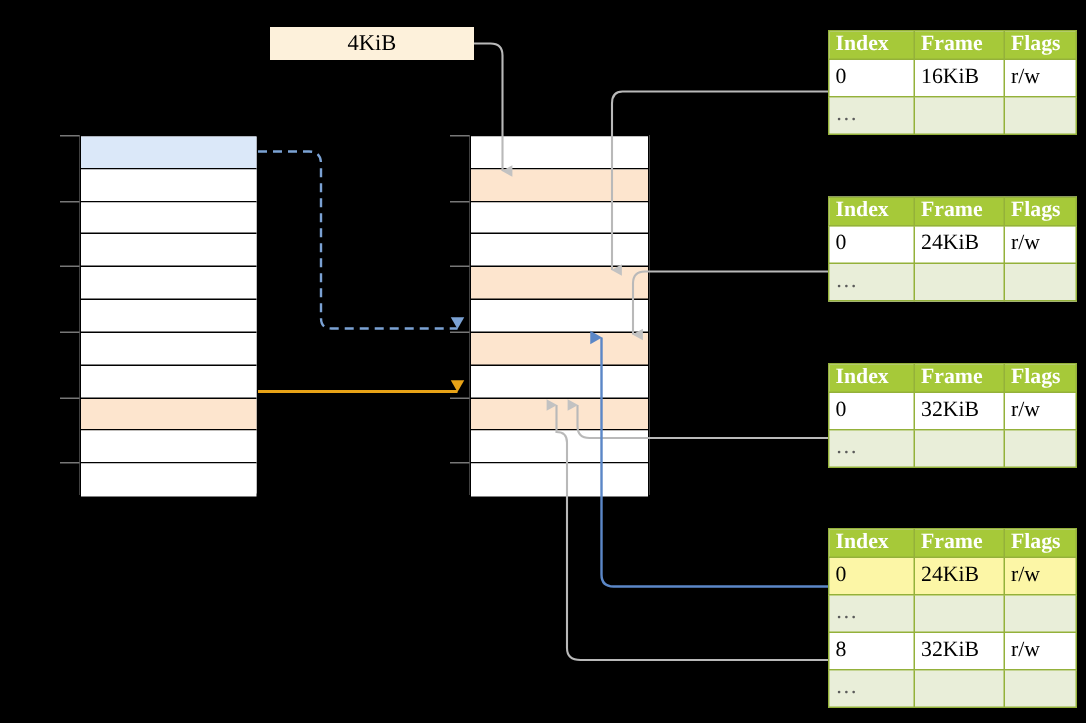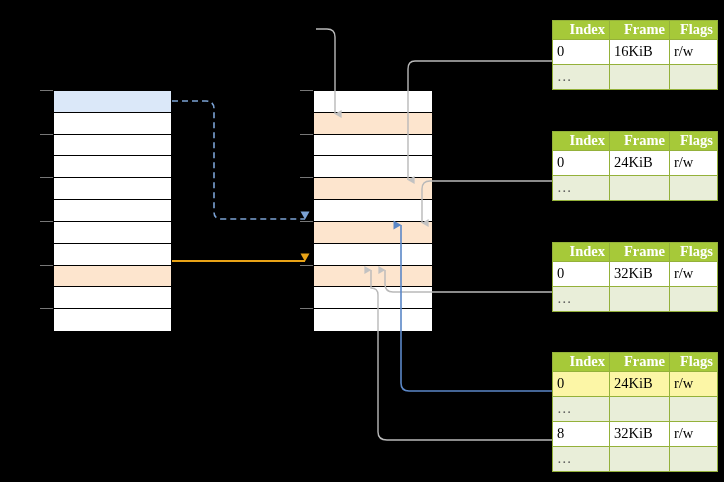--- a/index.html
+++ b/index.html
@@ -54,21 +54,20 @@
     padding: 1px 4px 2px 4px;
     text-align: left;
     white-space: nowrap;
     line-height: 1.05;
   }
   .ptable th {
     background: #a6c939;
     color: #ffffff;
     font-weight: bold;
     height: 16px;
-    text-align: right;
   }
   .ptable td { height: 25px; background: #ffffff; }
   .ptable tr.dots td { background: #e9eed9; color: #5b5b5b; }
   .ptable td.hl { background: #fcf6a6; }
   .col-index { width: 57px; }
   .col-frame { width: 60px; margin-left: 48px; }
   .col-flags { width: 48px; }
 
   
   .sizelabel {
@@ -88,20 +87,21 @@
     width: 724px;
     height: 482px;
     pointer-events: none;
   }
 </style>
 </head>
 <body>
 
 <div id="canvas">
 
+  <div class="sizelabel" style="left:180px; top:18px; width:136px; height:22px;">4KiB</div>
 
   <div id="virtual-column" class="memtable" style="left:53px; top:90px; width:119px; height:240px;">
       <div class="memrow blue" style="height: 21.8182px;"></div>
       <div class="memrow" style="height: 21.8182px;"></div>
       <div class="memrow" style="height: 21.8182px;"></div>
       <div class="memrow" style="height: 21.8182px;"></div>
       <div class="memrow" style="height: 21.8182px;"></div>
       <div class="memrow" style="height: 21.8182px;"></div>
       <div class="memrow" style="height: 21.8182px;"></div>
       <div class="memrow" style="height: 21.8182px;"></div>

